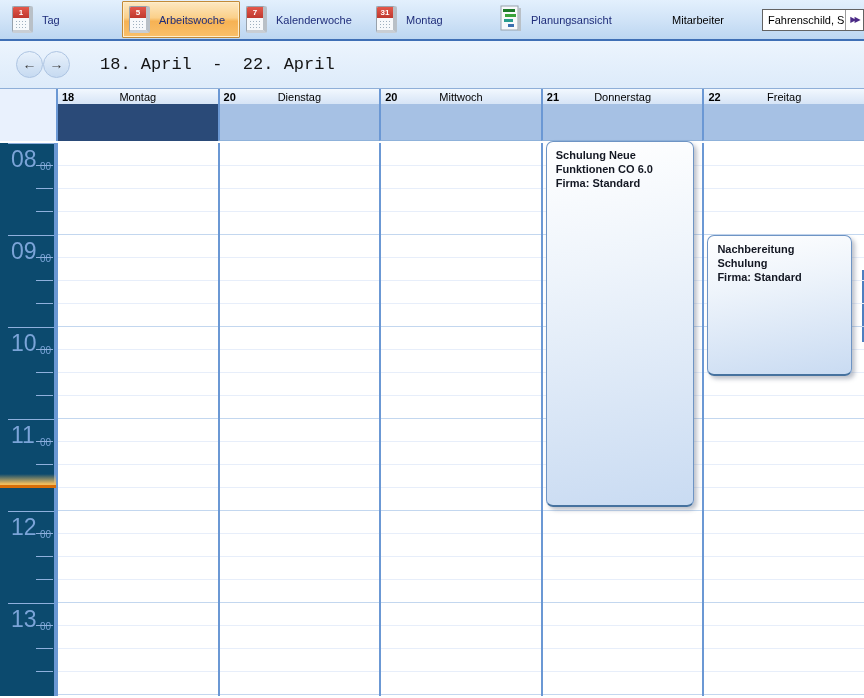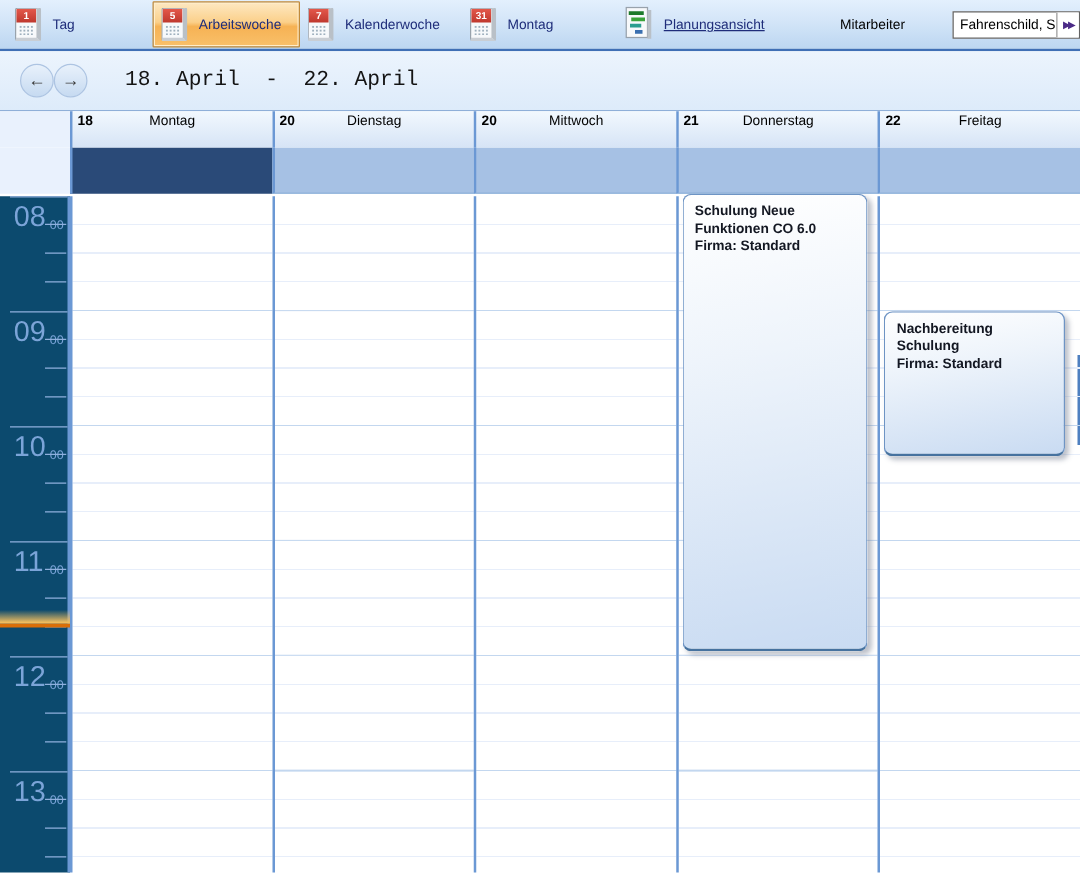--- a/index.html
+++ b/index.html
@@ -10,21 +10,21 @@
   
   .toolbar { height:41px; display:flex; align-items:center;
     background:linear-gradient(180deg,#e3f0fd 0%,#d3e5f8 45%,#bcd6f1 100%);
     border-bottom:2px solid #3f6fb5; }
   .view-btn { display:flex; align-items:center; gap:9px; height:37px;
     padding:2px 6px; color:#1f2d7a; cursor:default; }
   .view-btn:nth-child(1){ width:116px; margin-left:6px; }
   .view-btn:nth-child(2){ width:118px; }
   .view-btn:nth-child(3){ width:130px; }
   .view-btn:nth-child(4){ width:96px; }
-  .view-btn:nth-child(5){ width:160px; margin-left:28px;text-decoration:underline; }
+  .view-btn:nth-child(5){ width:160px; margin-left:28px; }
   .view-btn.selected { background:linear-gradient(180deg,#fde8c2 0%,#fbd08a 45%,#f6b254 55%,#f9c06a 100%);
     border:1px solid #c28a39; border-radius:1px; box-shadow:inset 0 0 0 1px #ffeecb; }
   .view-label { font-size:11px; }
 
   .cal-icon { width:21px; height:27px; background:#f7f9fb; border:1px solid #98a2ac;
     border-right:4px solid #b9c0c7; border-bottom:3px solid #c9ced4; border-radius:2px;
     display:flex; flex-direction:column; overflow:hidden; flex:0 0 auto; }
   .cal-icon .num { height:11px; background:linear-gradient(#e4584b,#bf382e); color:#fff;
     font-size:8px; font-weight:bold; text-align:center; line-height:11px; }
   .cal-icon .dots { flex:1; margin:2px;
@@ -43,21 +43,21 @@
   
   .navbar { height:47px; display:flex; align-items:center;
     background:linear-gradient(180deg,#ecf4fd,#ddebfa); }
   .nav-arrow { width:27px; height:27px; border-radius:50%;
     background:linear-gradient(#e8f1fb,#c6daf1); border:1px solid #adc4e2;
     color:#3b3b3b; font-size:14px; line-height:25px; text-align:center; cursor:default; }
   .nav-arrow:first-child { margin-left:16px; }
   .date-range { margin-left:30px; font-size:17px; color:#141414; white-space:pre;font-family:Liberation Mono, monospace; }
 
   
-  .header-row { height:30px; display:flex; border-top:1px solid #8fafd8; }
+  .header-row { height:16px; display:flex; border-top:1px solid #8fafd8; }
   .corner { width:56px; flex:0 0 auto; background:#e9f1fd; }
   .day-head { flex:1; position:relative; border-left:2px solid #6b98d4;
     background:linear-gradient(#f2f8fe,#d6e4f6); color:#000; }
   .day-head .num { position:absolute; left:4px; top:2px; font-weight:bold; }
   .day-head .nam { display:block; text-align:center; margin-top:2px; }
 
   .allday-row { height:37px; display:flex; }
   .allday-cell { flex:1; border-left:2px solid #6b98d4; background:#a6c1e4;
     border-bottom:1px solid #8fb2da; }
   .allday-cell.selected { background:#2a4a78; border-bottom:none; }
@@ -243,20 +243,20 @@
   <div class="day-col"></div>
       <div class="day-col"></div>
       <div class="day-col"></div>
       <div class="day-col">
         <div class="appointment" style="top: -2px; height: 366px;">
           <div>Schulung Neue Funktionen CO 6.0</div>
           <div class="detail">Firma: Standard</div>
         </div>
       </div>
       <div class="day-col">
-        <div class="appointment" style="top: 92px; height: 116px; right: 12px;">
+        <div class="appointment" style="top: 92px; height: 141px; right: 12px;">
           <div>Nachbereitung Schulung</div>
           <div class="detail">Firma: Standard</div>
         </div>
       </div>
     </div>
 
 </div>
 
 </body></html>

